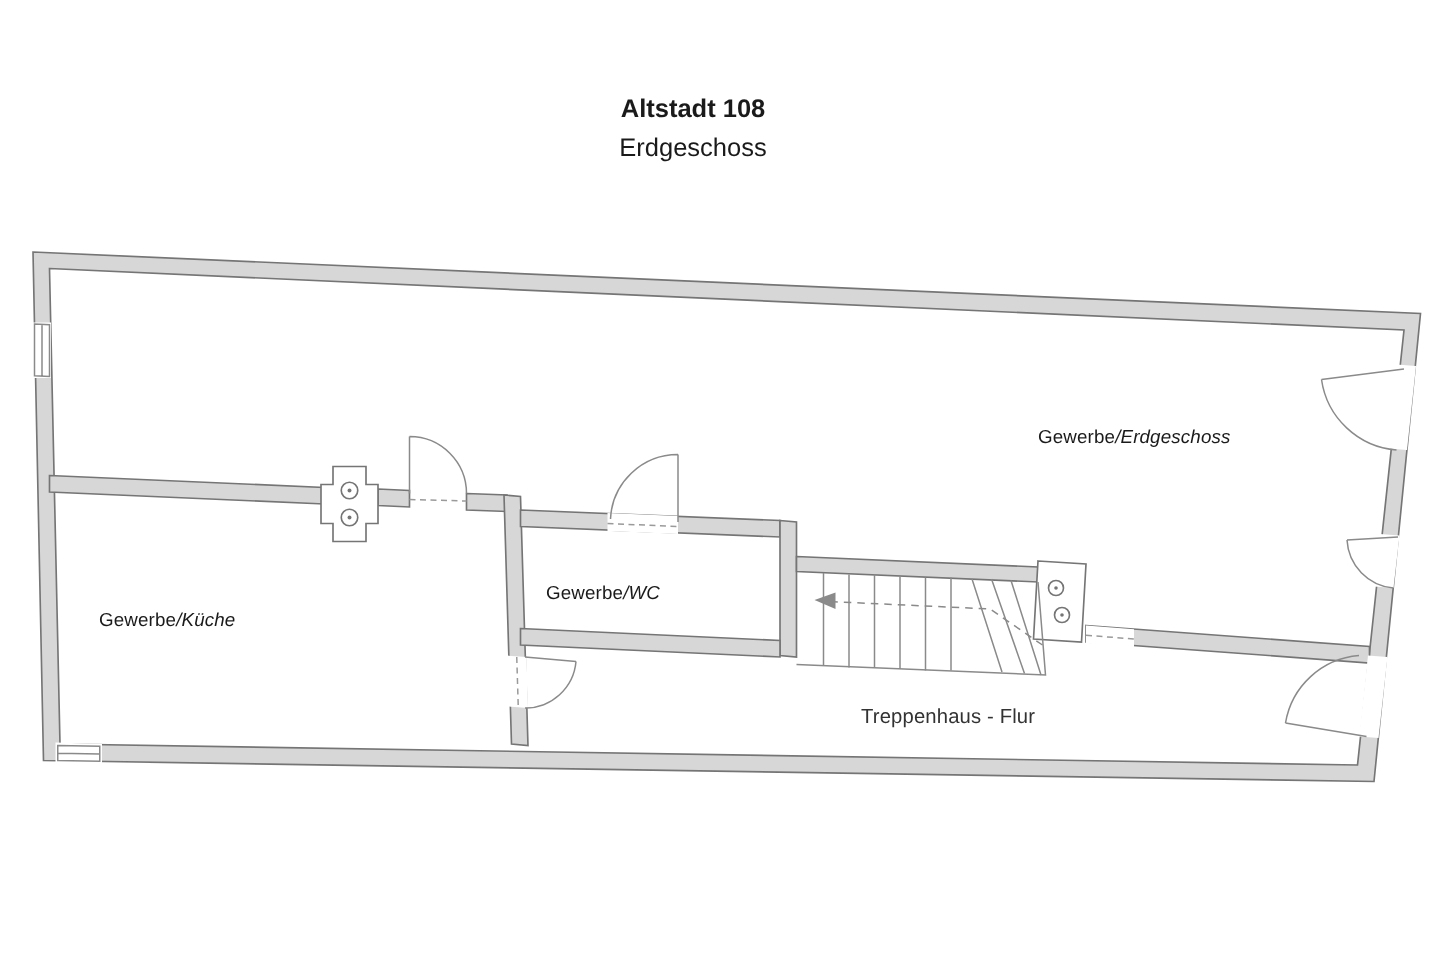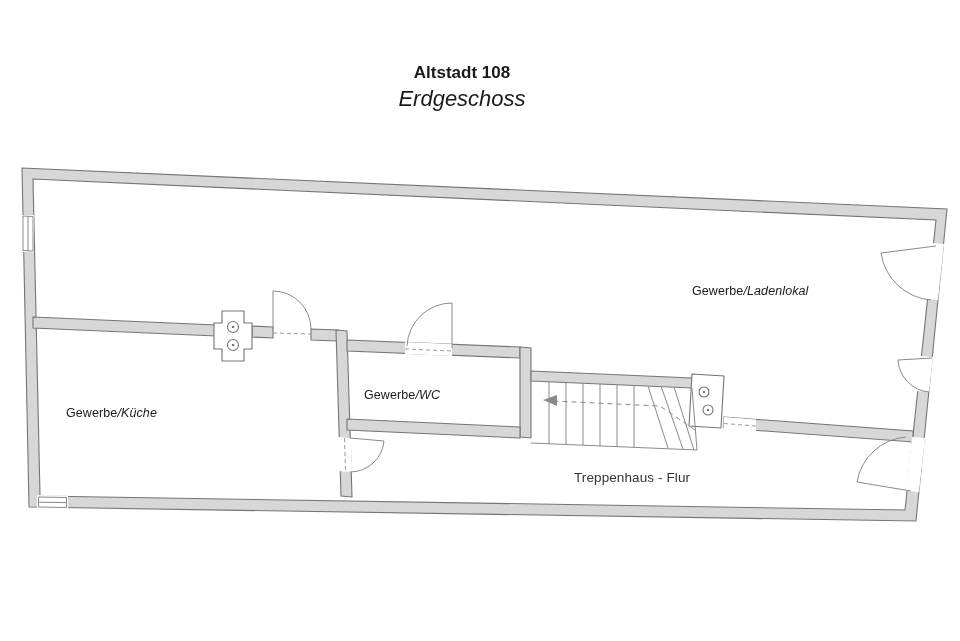--- a/index.html
+++ b/index.html
@@ -2,21 +2,21 @@
 <html><head>
 <meta charset="utf-8">
 <style>
   html,body{margin:0;padding:0;background:#ffffff;}
   .canvas{
     position:relative;width:960px;height:641px;background:#ffffff;overflow:hidden;
     font-family:"Liberation Sans", sans-serif;color:#1a1a1a;padding-left:20px;
   }
   .title-block{position:absolute;left:337px;top:60px;width:250px;text-align:center;}
   .title-line1{font-size:17px;font-weight:700;line-height:26px;}
-  .title-line2{font-size:22px;font-style:italic;line-height:26px;}
+  .title-line2{font-size:17px;line-height:26px;}
   svg{position:absolute;left:0;top:0;}
   .plan-label{position:absolute;font-size:12.5px;white-space:nowrap;letter-spacing:.1px;}
   .plan-label .b{font-weight:400;}
   .plan-label .i{font-style:italic;}
   .plan-label.plain{font-size:13.5px;color:#333;}
 </style>
 </head>
 <body>
 
 <div class="canvas">
@@ -94,21 +94,21 @@
     <g stroke="#8a8a8a" stroke-width="1" fill="none">
       <path d="M531,443 L697,450 L692,388"></path>
       <path d="M549,382 L549,444 M566,383 L566,445 M583,383 L583,445 M600,384 L600,446 M617,385 L617,447 M634,385 L634,447"></path>
       <path d="M648,386 L668,448 M661,386 L683,449 M674,387 L694,450"></path>
       <path stroke-dasharray="5,4" d="M695,430 L660,406 L553,401"></path>
       <polygon points="543,400 557,395 557,406" fill="#8a8a8a" stroke="none"></polygon>
     </g>
   </svg>
 
   <div class="plan-label" style="left:692px;top:284px;">
-    <span class="b">Gewerbe</span><span class="i">/Ladenlokal</span>
+    <span class="b">Gewerbe</span><span class="i">/Erdgeschoss</span>
   </div>
 
   <div class="plan-label" style="left:66px;top:406px;">
     <span class="b">Gewerbe</span><span class="i">/Küche</span>
   </div>
 
   <div class="plan-label" style="left:364px;top:388px;">
     <span class="b">Gewerbe</span><span class="i">/WC</span>
   </div>
 

